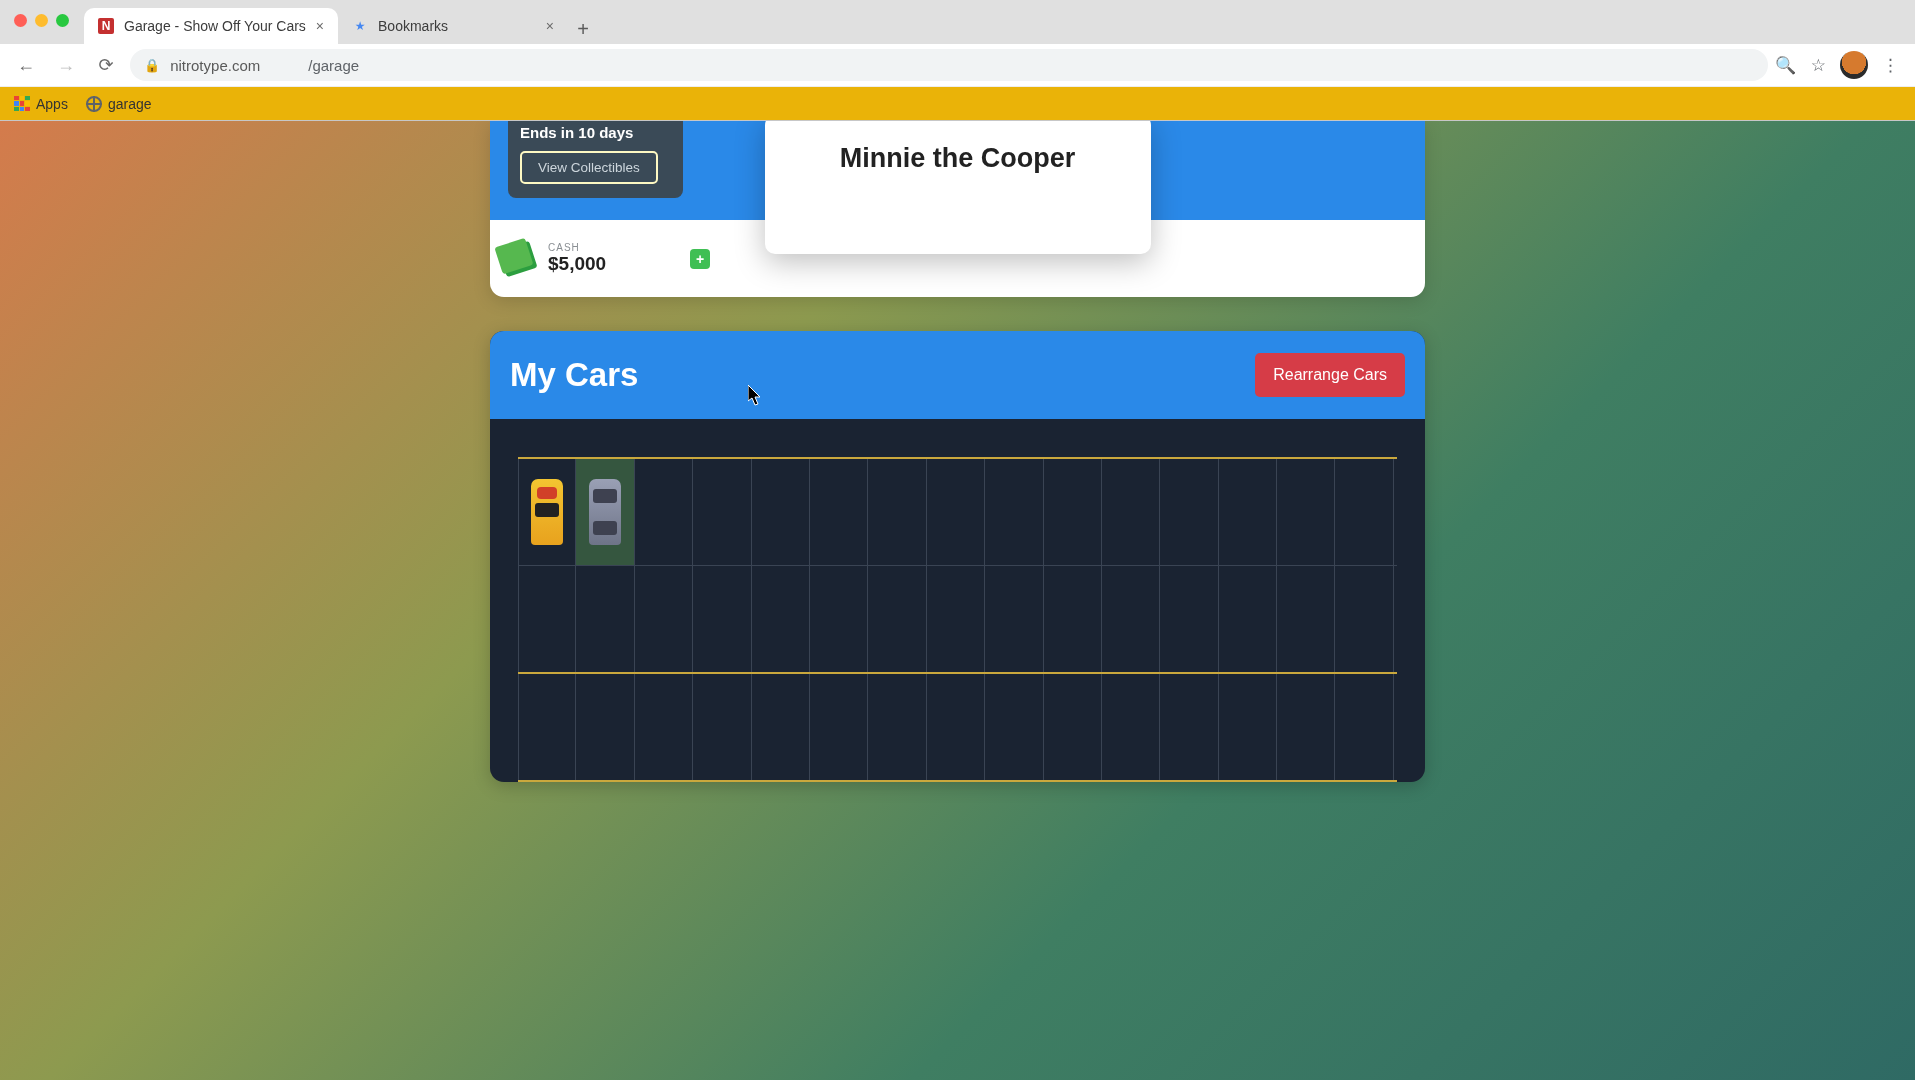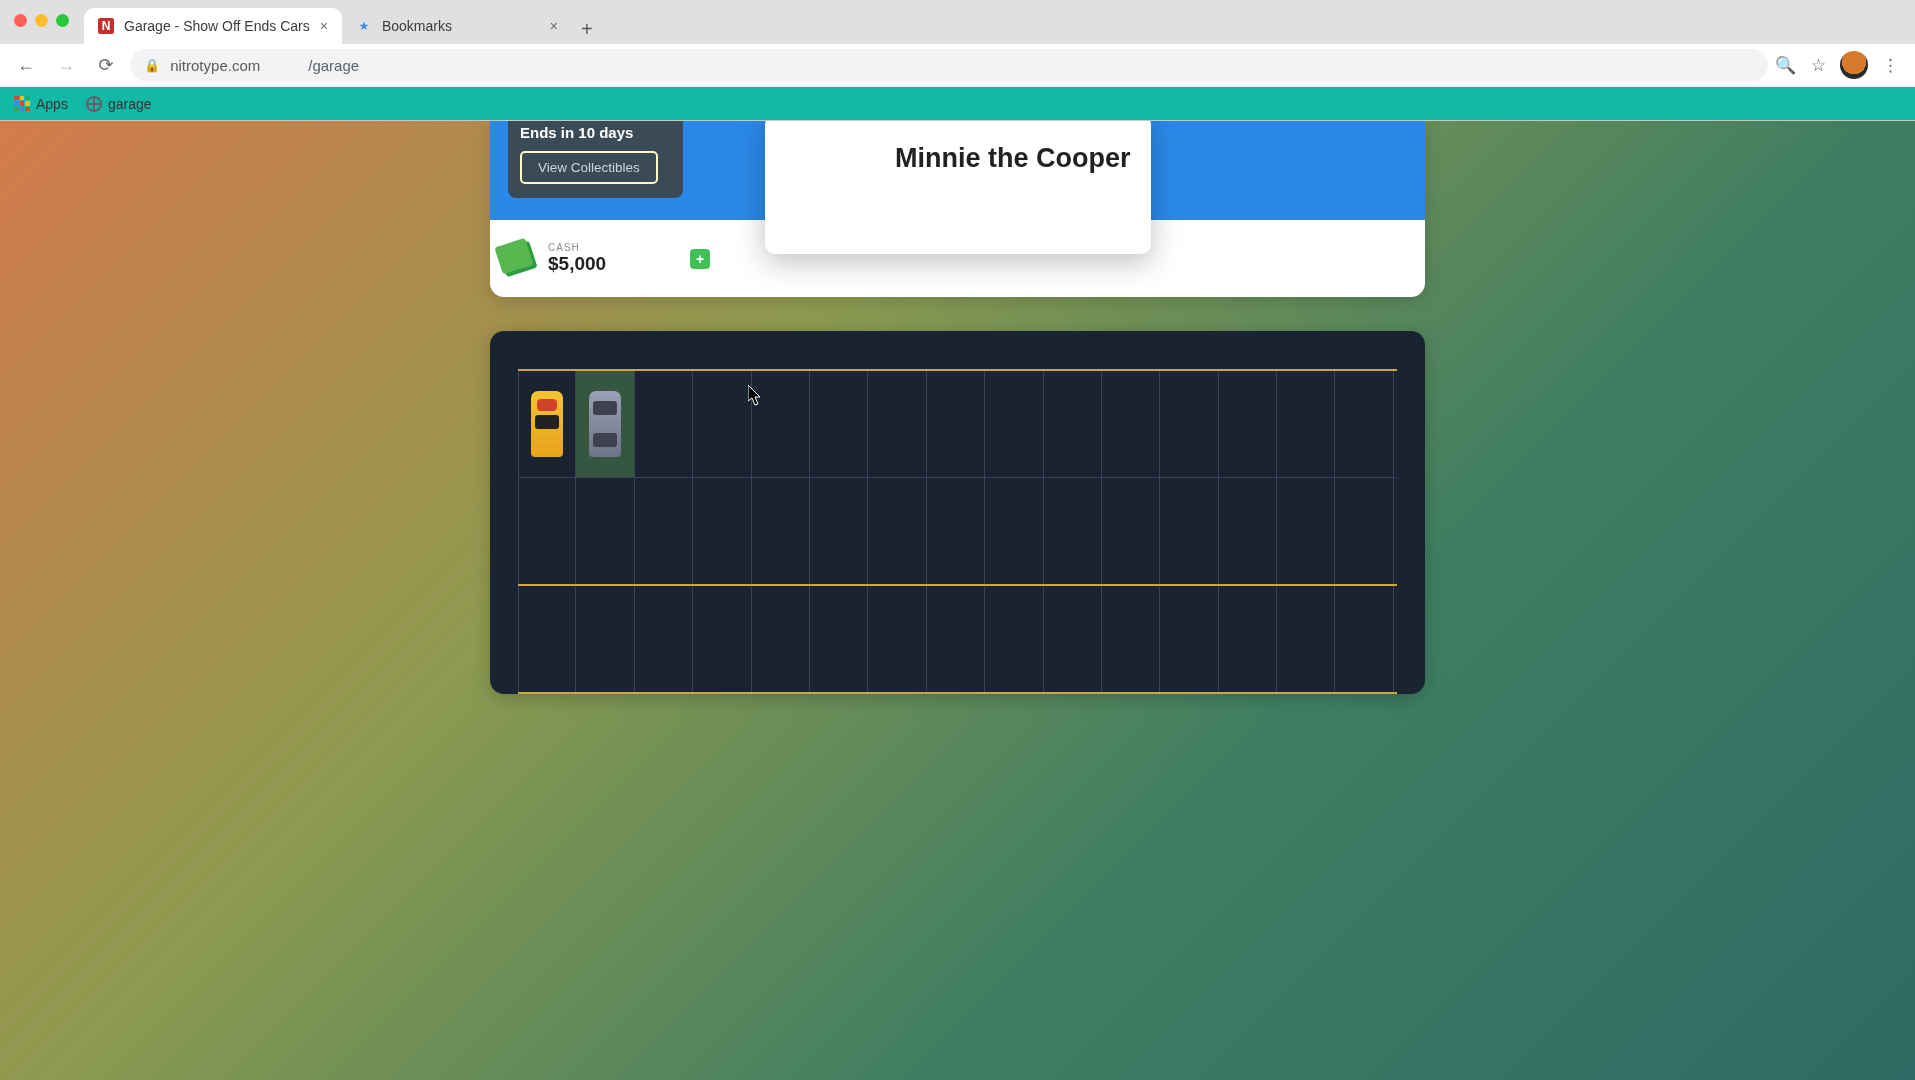--- a/index.html
+++ b/index.html
@@ -26,21 +26,21 @@
   .toolbar { display: flex; align-items: center; height: 42px; background: #fff; padding: 0 10px; gap: 8px; }
   .nav-btn { width: 32px; height: 32px; display: flex; align-items: center; justify-content: center; color: #6b6b6b; cursor: pointer; font-size: 18px; }
   .nav-btn.disabled { color: #bdbdbd; }
   .addr-bar { flex: 1; display: flex; align-items: center; background: #f1f3f4; border-radius: 20px; height: 32px; padding: 0 14px; gap: 10px; color: #5a5a5a; font-size: 15px; }
   .lock { color: #5f6368; font-size: 13px; }
   .url .path { color: #5f6368; margin-left: 48px; }
   .right-icons { display: flex; align-items: center; gap: 14px; padding-right: 6px; }
   .right-icons .ic { color: #5f6368; font-size: 17px; cursor: pointer; }
   .avatar { width: 28px; height: 28px; border-radius: 50%; background: radial-gradient(circle at 50% 40%, #d67a2e 0 55%, #2b2b2b 56% 100%); }
 
-  .bookmarks-bar { display: flex; align-items: center; gap: 18px; height: 34px; background: #14b8a6; border-top: 1px solid #eee; padding: 0 14px; font-size: 14px; color: #333; }
+  .bookmarks-bar { display: flex; align-items: center; gap: 18px; height: 34px; background: #eab308; border-top: 1px solid #eee; padding: 0 14px; font-size: 14px; color: #333; }
   .bm-item { display: flex; align-items: center; gap: 6px; cursor: pointer; }
   .apps-grid { width: 16px; height: 16px; display: grid; grid-template-columns: repeat(3,1fr); grid-template-rows: repeat(3,1fr); gap: 1px; }
   .apps-grid span { background: #ea4335; }
   .apps-grid span:nth-child(2){background:#fbbc05;} .apps-grid span:nth-child(3){background:#34a853;}
   .apps-grid span:nth-child(4){background:#4285f4;} .apps-grid span:nth-child(5){background:#ea4335;}
   .apps-grid span:nth-child(6){background:#fbbc05;} .apps-grid span:nth-child(7){background:#34a853;}
   .apps-grid span:nth-child(8){background:#4285f4;} .apps-grid span:nth-child(9){background:#ea4335;}
   .globe { width:16px; height:16px; border:2px solid #5f6368; border-radius:50%; position:relative; }
   .globe:before { content:""; position:absolute; left:5px; top:-2px; width:2px; height:16px; background:#5f6368; }
   .globe:after { content:""; position:absolute; top:5px; left:-2px; height:2px; width:16px; background:#5f6368; }
@@ -54,21 +54,21 @@
   .event-box { width: 175px; background: #3a4a57; border-radius: 8px; padding: 6px 12px 14px; color: #e6e6e6; position:absolute; top:-7px; left:18px; }
   .event-box .ends { font-size: 15px; font-weight:600; padding: 4px 0 10px; color:#fff; }
   .view-coll { border: 2px solid #fef9c3; background: transparent; color: #cdd6dc; font-size: 13.5px; padding: 7px 16px; border-radius: 5px; cursor:pointer; display:block; text-align:center; }
   .white-strip { display:flex; align-items:center; padding: 22px 12px; gap: 14px; }
   .cash-icon { width: 32px; height: 28px; background:#2c9e3f; border-radius:3px; transform: rotate(-18deg); position:relative; }
   .cash-icon:before { content:""; position:absolute; width:32px; height:28px; background:#56b84f; border-radius:3px; left:-3px; top:-4px; }
   .cash-text small { font-size: 10px; color: #8a8f94; letter-spacing: 1px; display:block; }
   .cash-text b { font-size: 19px; color:#222; font-weight:700; }
   .plus-btn { width:20px; height:20px; background:#3fbf54; border-radius:4px; color:#fff; display:flex; align-items:center; justify-content:center; font-weight:bold; font-size:14px; cursor:pointer; margin-left:70px; }
 
-  .car-popup { position:absolute; left:50%; transform: translateX(-50%); top:-6px; width: 386px; background:#fff; border-radius: 10px; box-shadow: 0 8px 30px rgba(0,0,0,0.25); padding: 28px 20px 80px; text-align:right; z-index:5; }
+  .car-popup { position:absolute; left:50%; transform: translateX(-50%); top:-6px; width: 386px; background:#fff; border-radius: 10px; box-shadow: 0 8px 30px rgba(0,0,0,0.25); padding: 28px 20px 80px; text-align:center; z-index:5; }
   .car-popup h2 { font-size: 27px; font-weight:800; color:#222; }
 
   .my-cars-card { background:#1a2332; border-radius: 14px; overflow:hidden; box-shadow: 0 4px 18px rgba(0,0,0,0.2); }
   .mc-header { background:#2a89e8; display:flex; align-items:center; justify-content:space-between; padding: 22px 20px; }
   .mc-header h1 { color:#fff; font-size: 33px; font-weight:800; }
   .rearrange { background:#d63c47; color:#fff; border:none; padding: 13px 18px; border-radius:5px; font-size:16px; cursor:pointer; }
   .garage { padding: 38px 28px 0; }
   .row { display:flex; border-top: 2px solid #caa83d; }
   .row.nob { border-top: 1px solid #3a4454; }
   .row:last-child { border-bottom: 2px solid #caa83d; }
@@ -91,21 +91,21 @@
 <div class="browser-chrome">
   <div class="tab-strip">
     <div class="traffic-lights">
       <div class="light red"></div>
       <div class="light yellow"></div>
       <div class="light green"></div>
     </div>
     <div class="tabs">
       <div class="tab active">
         <span class="favicon fav-nt">N</span>
-        <span>Garage - Show Off Ends Cars</span>
+        <span>Garage - Show Off Your Cars</span>
         <span class="close">×</span>
       </div>
       <div class="tab">
         <span class="favicon fav-star">★</span>
         <span>Bookmarks</span>
         <span class="close">×</span>
       </div>
       <div class="new-tab">+</div>
     </div>
   </div>
@@ -168,20 +168,24 @@
         </div>
         <div class="plus-btn">+</div>
       </div>
 
       <div class="car-popup">
         <h2>Minnie the Cooper</h2>
       </div>
     </div>
 
     <div class="my-cars-card">
+      <div class="mc-header">
+        <h1>My Cars</h1>
+        <button class="rearrange">Rearrange Cars</button>
+      </div>
       <div class="garage" id="garage">
           <div class="row">
             <div class="slot">
               <div class="car yellow"></div>
             </div>
             <div class="slot selected">
               <div class="car grey"></div>
             </div>
             <div class="slot"></div>
             <div class="slot"></div>

